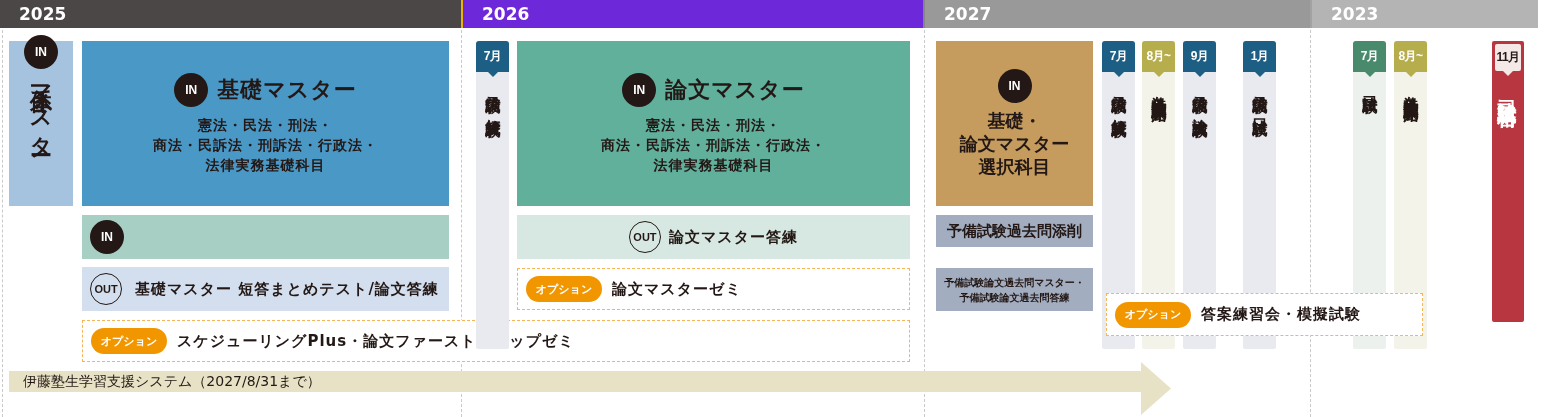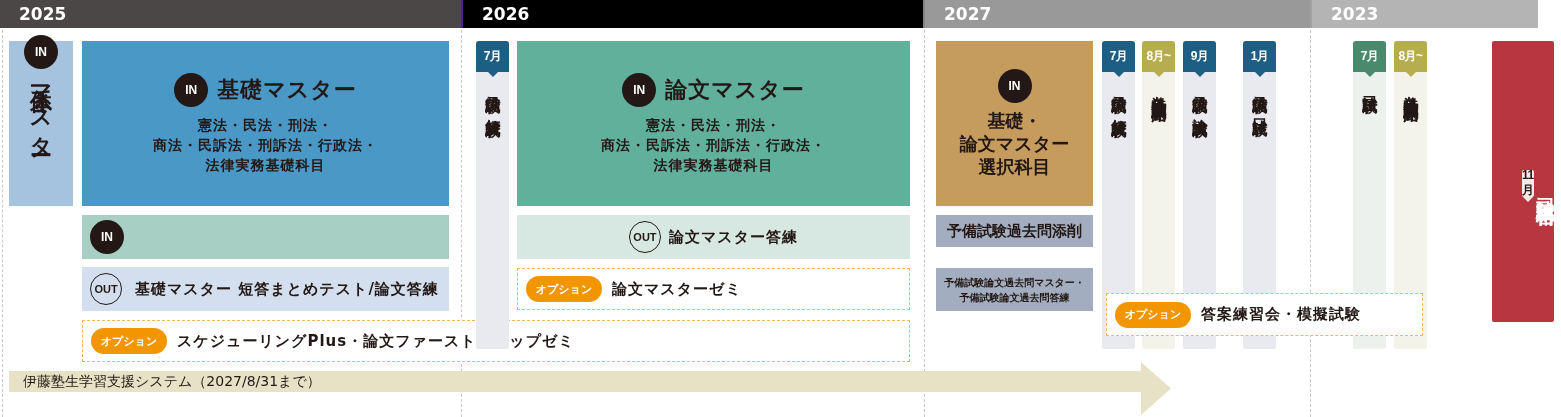--- a/index.html
+++ b/index.html
@@ -1,21 +1,21 @@
 <!DOCTYPE html>
 <html><head>
 <meta charset="utf-8">
 <style>
   html,body{margin:0;padding:0;}
   body{width:1561px;height:417px;position:relative;background:#ffffff;overflow:hidden;
        font-family:"DejaVu Sans",sans-serif;color:#231815;}
   .year{position:absolute;top:0;height:28px;line-height:29px;color:#fff;font-weight:bold;
         font-size:17px;padding-left:19px;box-sizing:border-box;font-family:"DejaVu Sans",sans-serif;}
   .y2025{left:0;width:461px;background:#4a4746;}
-  .y2026{left:461px;width:462px;background:#000000;border-left:2px solid #4c1d95;}
+  .y2026{left:461px;width:462px;background:#6d28d9;border-left:2px solid #eab308;}
   .y2027{left:923px;width:387px;background:#999999;border-left:2px solid #858585;}
   .y2028{left:1310px;width:228px;background:#b4b4b4;border-left:2px solid #a2a2a2;}
   .vline{position:absolute;top:30px;bottom:0;width:0;border-left:1px dashed #c9c9c9;}
 
   .box{position:absolute;box-sizing:border-box;font-weight:bold;color:#231815;}
   .center-col{display:flex;flex-direction:column;align-items:center;justify-content:center;text-align:center;}
   .row{display:flex;align-items:center;}
 
   .badge-in{width:34px;height:34px;border-radius:50%;background:#231815;color:#fff;font-size:12px;
             font-weight:bold;display:flex;align-items:center;justify-content:center;flex:none;
@@ -44,21 +44,21 @@
   .tag.blue{background:#1c5e84;} .tag.blue::after{border-top-color:#1c5e84;}
   .tag.olive{background:#b6ae4d;} .tag.olive::after{border-top-color:#b6ae4d;}
   .tag.green{background:#4a8a6c;} .tag.green::after{border-top-color:#4a8a6c;}
   .body-blue{background:#e9eaf0;}
   .body-olive{background:#f4f3ea;}
   .body-green{background:#edf1ee;}
   .vtext{writing-mode:vertical-rl;text-orientation:upright;font-size:15px;font-weight:bold;
          letter-spacing:1px;margin-top:12px;color:#231815;white-space:nowrap;}
 
   .pillar-red{position:absolute;top:41px;left:1492px;width:32px;height:281px;background:#b7363f;
-              border-radius:2px;display:flex;flex-direction:row;align-items:center;padding-left:30px;}
+              border-radius:2px;display:flex;flex-direction:column;align-items:center;}
   .tag-red{margin-top:3px;width:26px;height:27px;background:#f5e9e7;color:#231815;border-radius:2px;
            font-weight:bold;font-size:12px;display:flex;align-items:center;justify-content:center;
            position:relative;font-family:"Liberation Sans",sans-serif;letter-spacing:-0.5px;}
   .tag-red::after{content:"";position:absolute;left:50%;bottom:-5px;margin-left:-5px;width:0;height:0;
                   border-left:5px solid transparent;border-right:5px solid transparent;border-top:5px solid #f5e9e7;}
   .vtext-red{writing-mode:vertical-rl;text-orientation:upright;font-size:19px;font-weight:bold;
              letter-spacing:2px;margin-top:13px;color:#ffffff;white-space:nowrap;}
 
   .support-bar{position:absolute;left:9px;top:371px;width:1134px;height:21px;background:#e7e2c5;
                display:flex;align-items:center;padding-left:14px;box-sizing:border-box;

